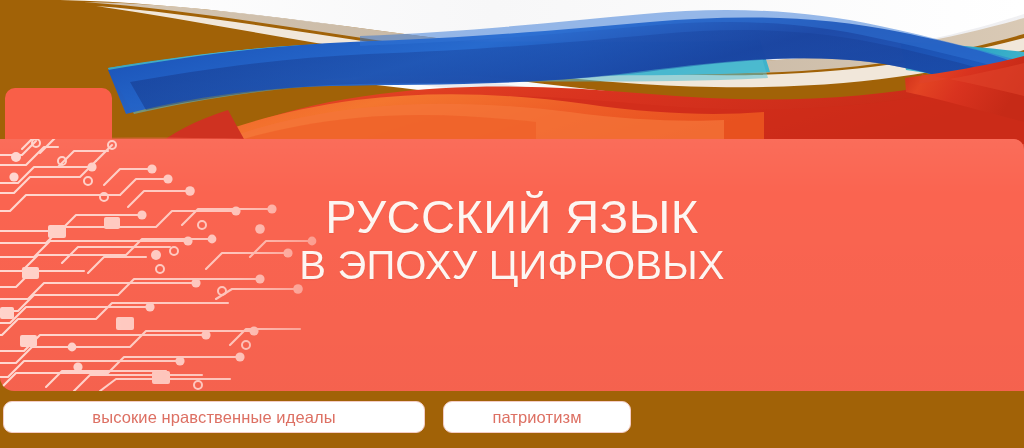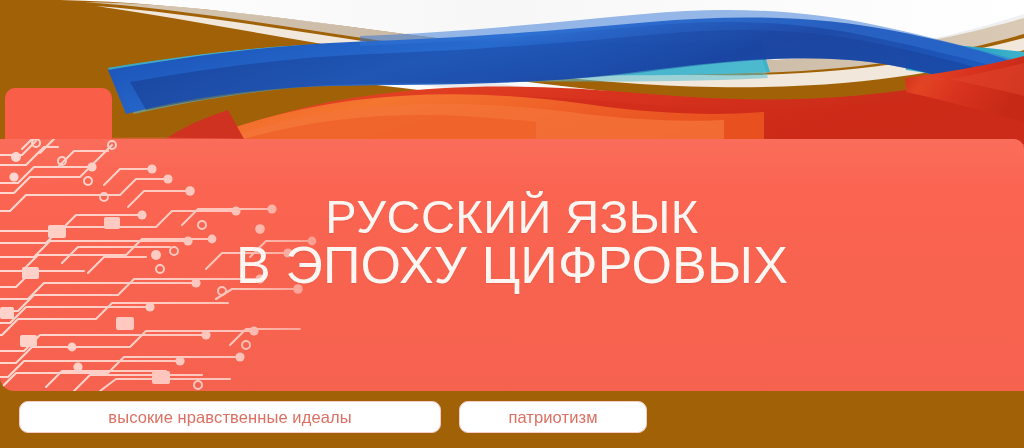--- a/index.html
+++ b/index.html
@@ -52,26 +52,26 @@
     position:absolute; left:0; top:193px; width:1024px;
     z-index:8; text-align:center;
     color:#fdf6f2;
     font-family:"Liberation Sans", sans-serif;
     font-weight:400;
     font-size:47px;
     line-height:48px;
     letter-spacing:0.5px;
     text-shadow:0 1px 1px rgba(150,40,25,.12);
   }
-  .headline .l2 { font-size:52px; letter-spacing:0.2px; }
+  .headline .l2 { font-size:40px; letter-spacing:0.2px; }
   .headline .l3 { letter-spacing:0.4px; }
   .headline > div { white-space:nowrap; }
 
   
-  .tags { position:absolute; left:16px; top:401px; width:921px; height:40px; z-index:9;padding-left:17px; }
+  .tags { position:absolute; left:0; top:401px; width:921px; height:40px; z-index:9;padding-left:17px; }
   .tag {
     position:absolute; top:0; height:32px;
     border:1.6px solid #f4ccc5;
     border-radius:9px;
     background:#ffffff;
     color:#dd7063;
     font-family:"Liberation Sans", sans-serif;
     font-size:16.5px;
     font-weight:400;
     display:flex; align-items:center; justify-content:center;

